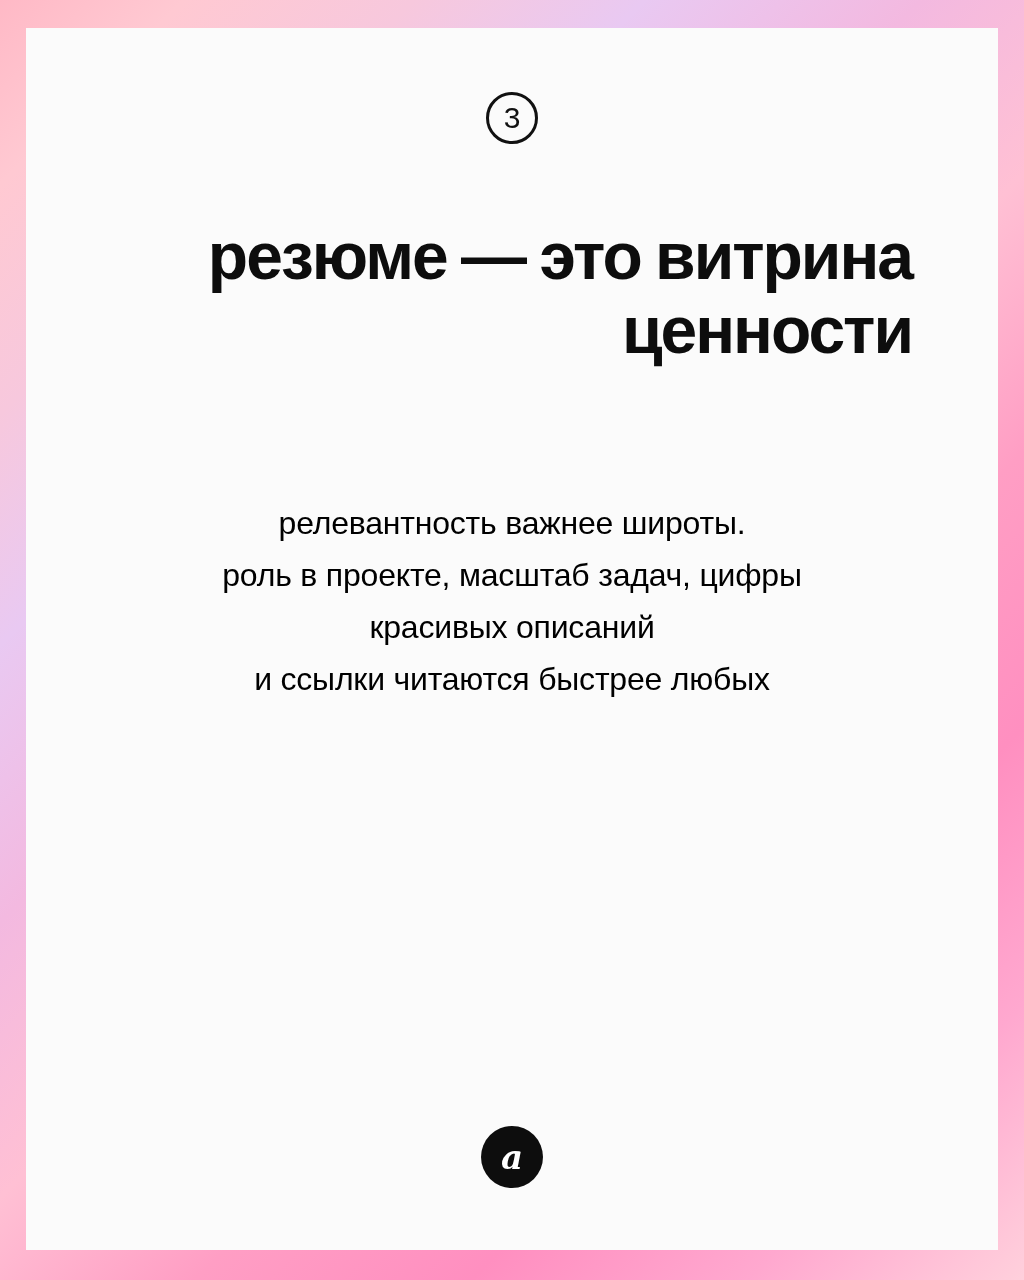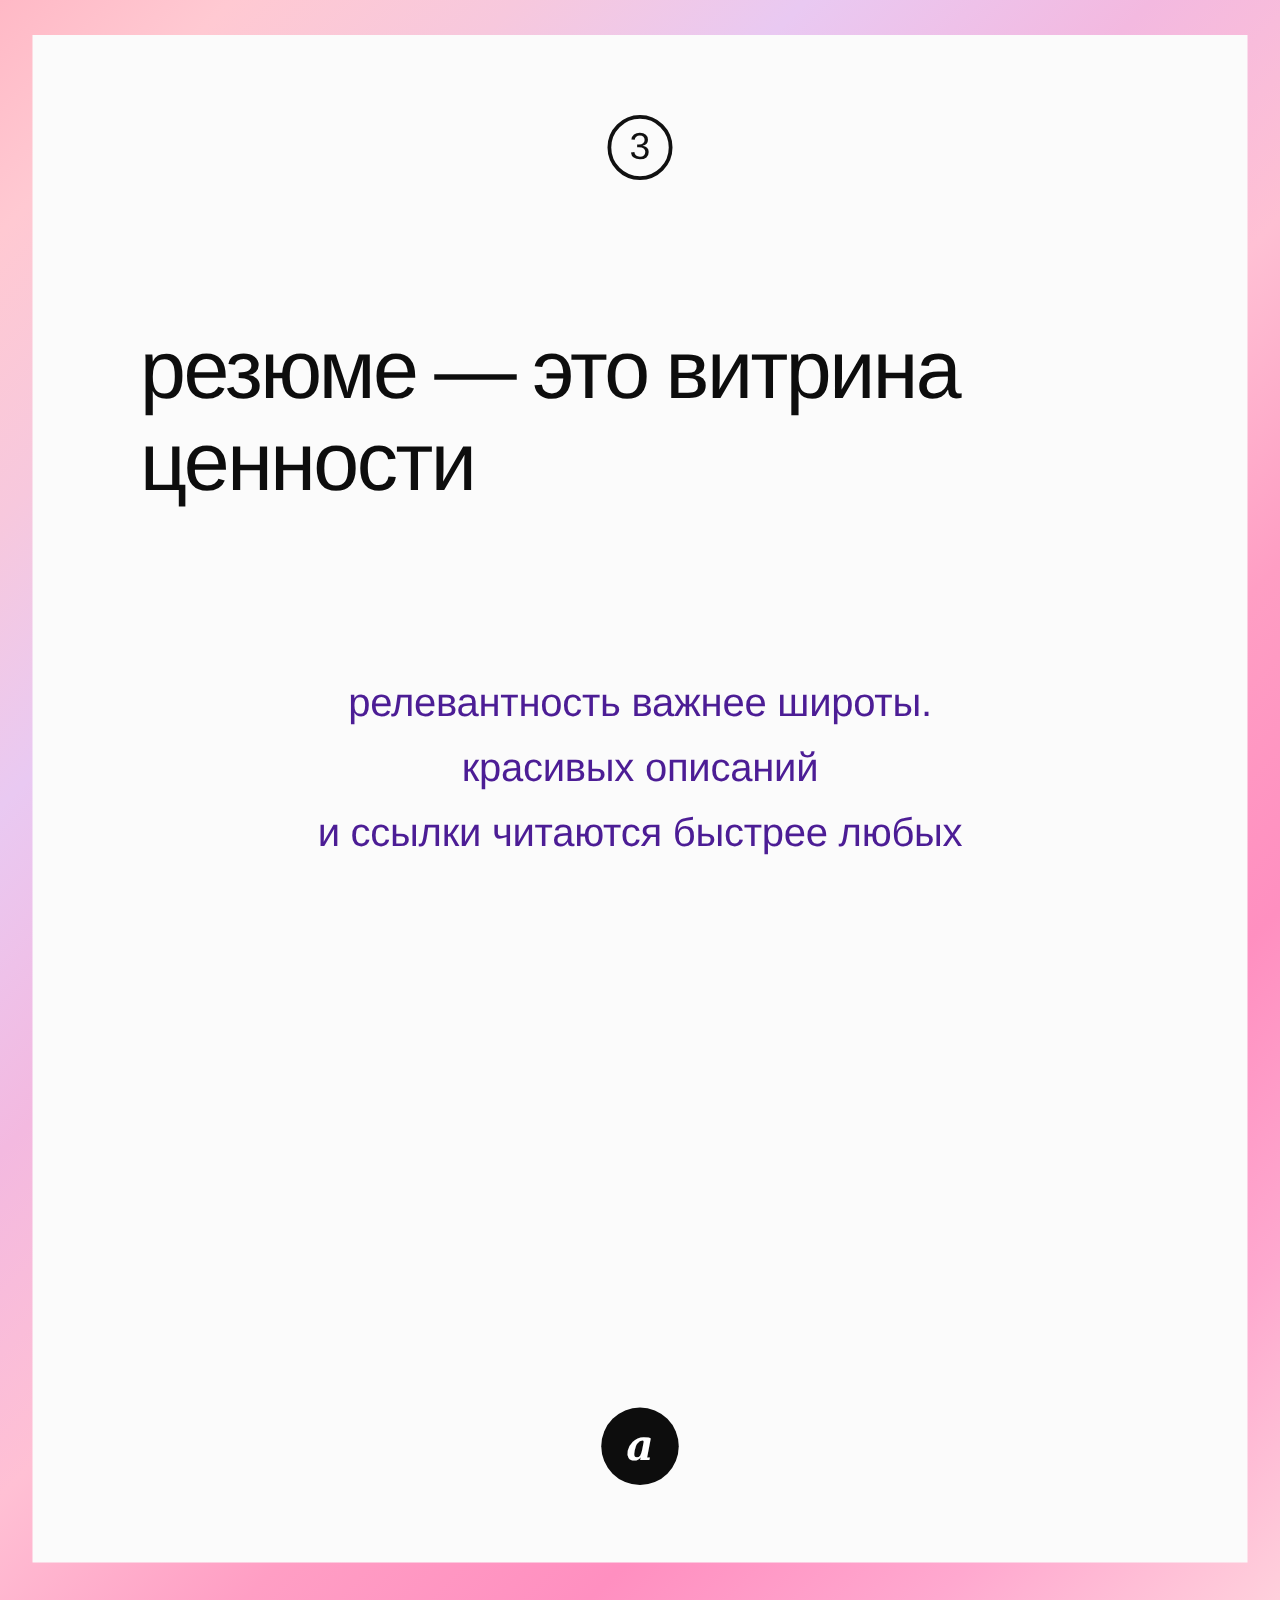--- a/index.html
+++ b/index.html
@@ -56,39 +56,39 @@
     align-items: center;
     justify-content: center;
     font-size: 30px;
     font-weight: 400;
     color: #111111;
     line-height: 1;
     box-sizing: border-box;
   }
 
   .headline {
-    margin-top: 115px;
+    margin-top: 76px;
     width: 800px;
-    text-align: left;
+    text-align: right;
     font-size: 66px;
     line-height: 1.12;
-    font-weight: 400;
+    font-weight: 700;
     letter-spacing: -2px;
     color: #0d0d0d;
     word-spacing: -2px;
   }
 
   .subtext {
     margin-top: 86px;
     width: 760px;
     text-align: center;
     font-size: 32px;
     line-height: 1.62;
     font-weight: 400;
-    color: #4c1d95;
+    color: #000000;
     letter-spacing: -0.2px;
   }
 
   .subtext .line {
     display: block;
     white-space: nowrap;
   }
 
   .spacer {
     flex: 1;
@@ -118,20 +118,21 @@
   <div class="card">
 
     <div class="step-badge">
       <span>3</span>
     </div>
 
     <h1 class="headline">резюме — это витрина ценности</h1>
 
     <div class="subtext">
       <span class="line">релевантность важнее широты.</span>
+      <span class="line">роль в проекте, масштаб задач, цифры</span>
       <span class="line">красивых описаний</span>
       <span class="line">и ссылки читаются быстрее любых</span>
     </div>
 
     <div class="spacer"></div>
 
     <div class="logo">
       <span>a</span>
     </div>
 

